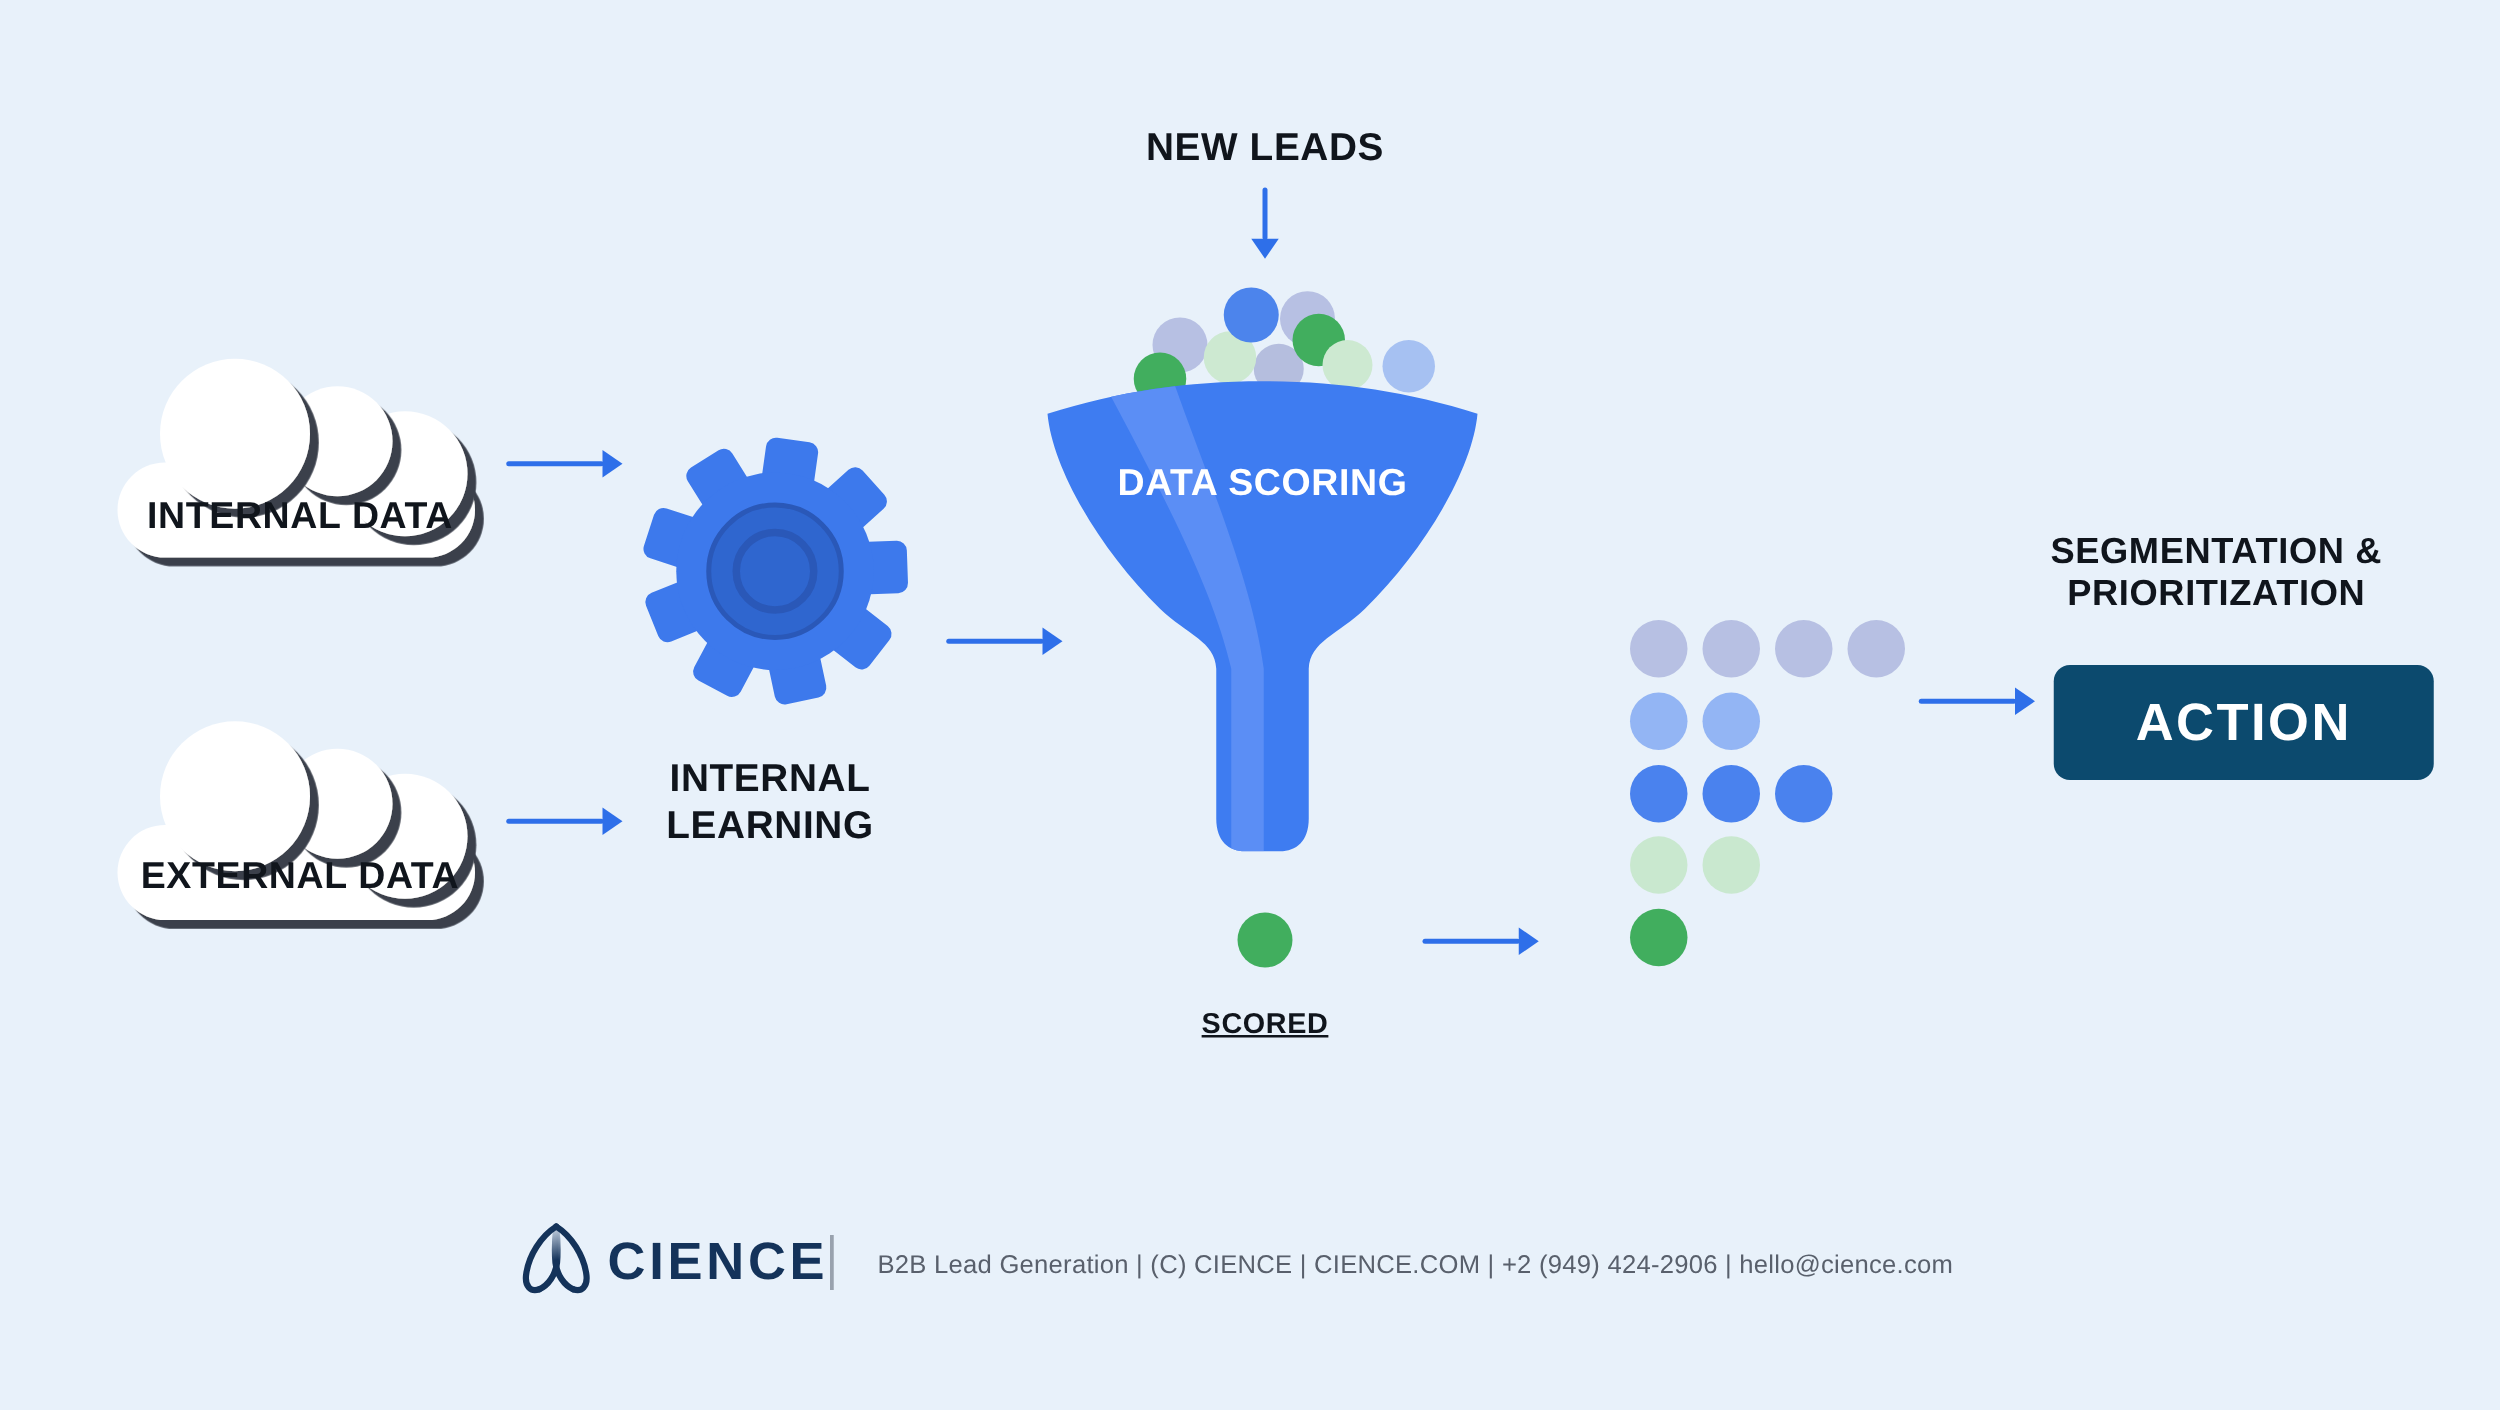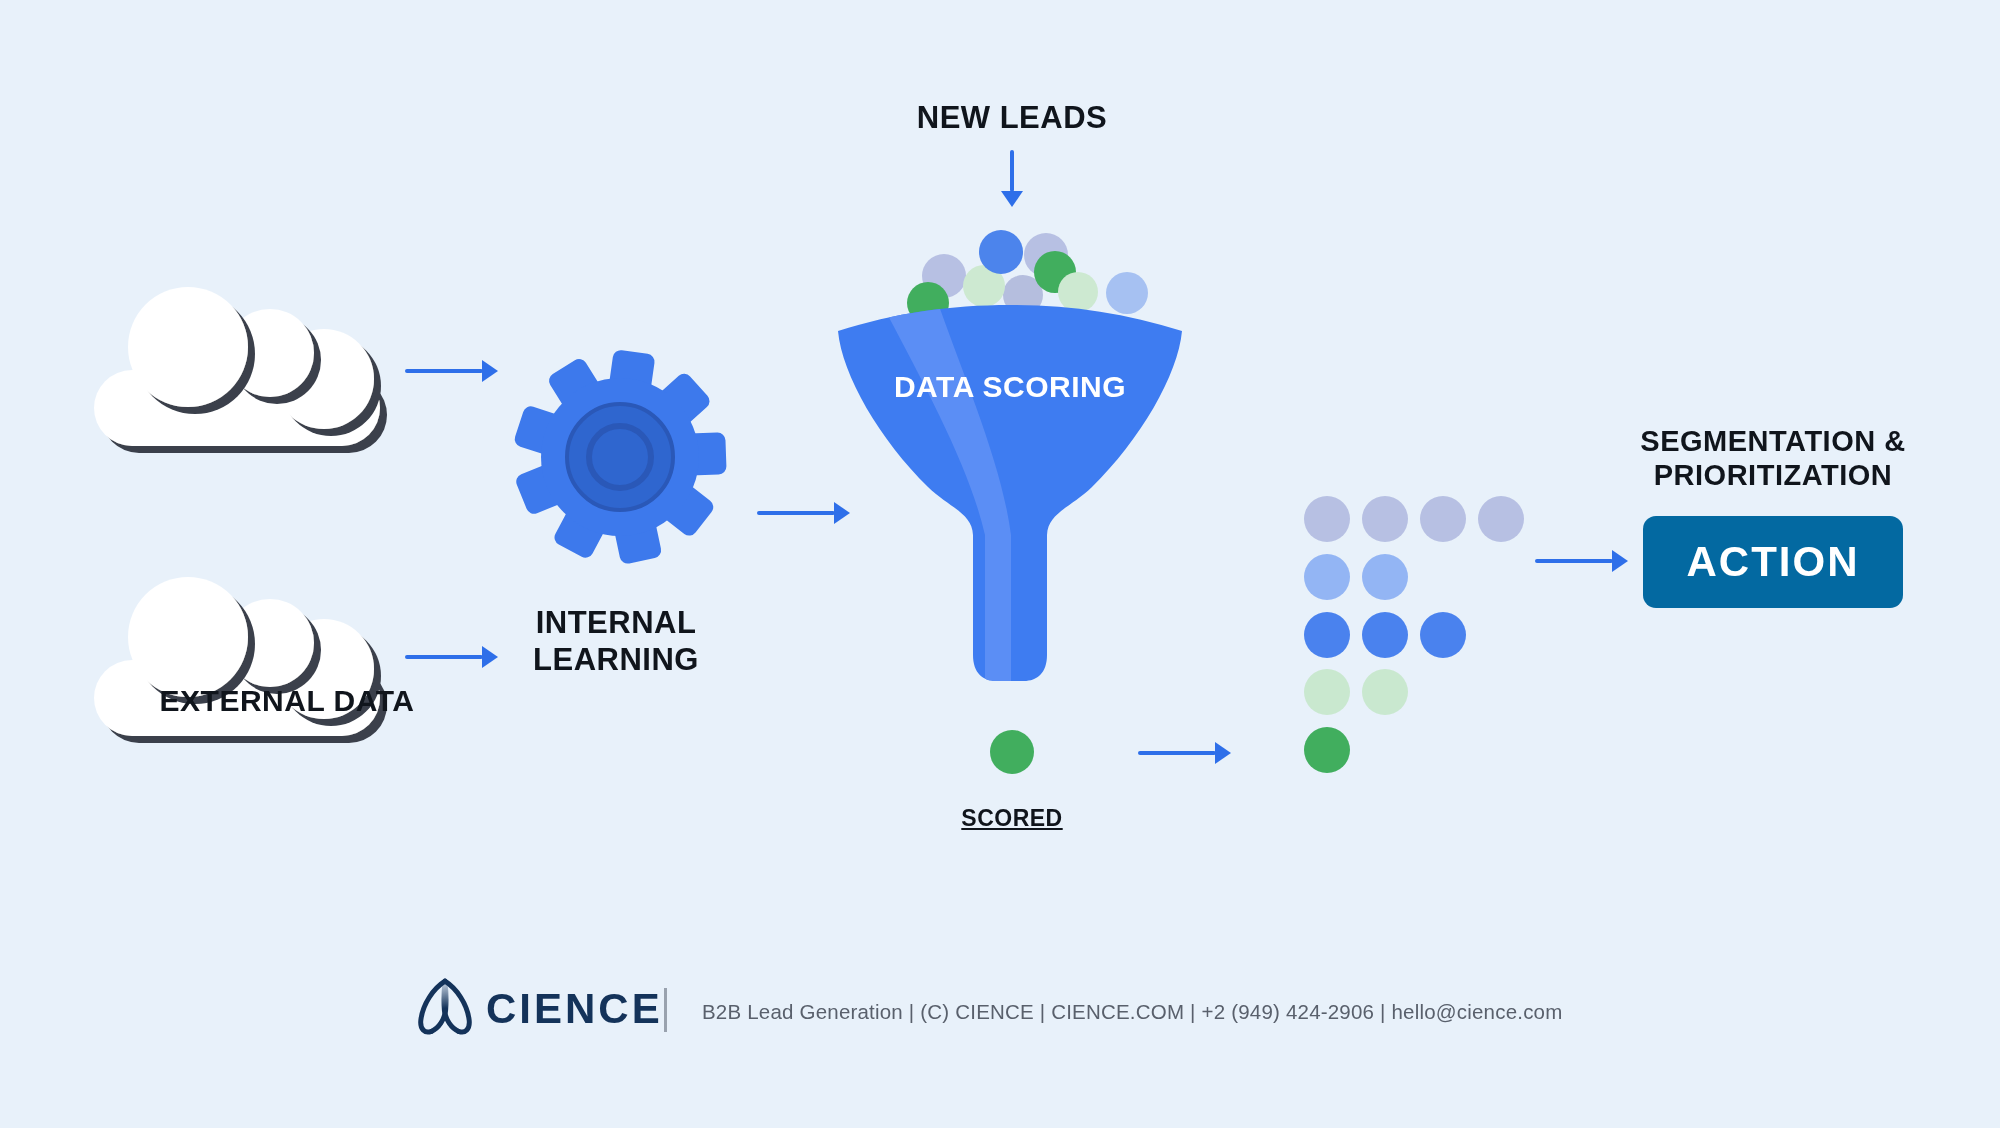--- a/index.html
+++ b/index.html
@@ -49,22 +49,22 @@
   .lead-scoring-label {
     position:absolute; left:860px; top:370px; width:300px;
     text-align:center; color:#ffffff; font-weight:bold; font-size:30px;
     letter-spacing:0.5px;
   }
   .ml-label { left:486px; top:604px; width:260px; font-size:31px; line-height:37px; }
   .new-leads-label { left:862px; top:100px; width:300px; font-size:31px; }
   .scored-label { left:887px; top:800px; width:250px; font-size:23px; line-height:37px;text-decoration:underline; }
   .seg-label { left:1618px; top:424px; width:310px; font-size:29px; line-height:34px; }
   .action-button {
-    position:absolute; left:1643px; top:516px; width:260px; height:92px;
-    background:#0369a1; border-radius:13px;
+    position:absolute; left:1643px; top:532px; width:304px; height:92px;
+    background:#0c4a6e; border-radius:13px;
     display:flex; align-items:center; justify-content:center;
     color:#ffffff; font-weight:bold; font-size:42px; letter-spacing:2px;
   }
   .ball {
     position:absolute; border-radius:50%;
   }
   #scored-ball {
     left:990px; top:730px; width:44px; height:44px; background:#41ae5e;
   }
   #dot-grid { position:absolute; left:1304px; top:496px; width:260px; height:290px; }
@@ -95,33 +95,34 @@
     <defs>
       <filter id="cs1" x="-30%" y="-30%" width="160%" height="160%">
         <feDropShadow dx="7" dy="7" stdDeviation="0" flood-color="#3a3f4c"></feDropShadow>
       </filter>
     </defs>
     <rect x="6" y="95" width="286" height="76" rx="38" fill="#ffffff" filter="url(#cs1)"></rect>
     <circle cx="236" cy="104" r="50" fill="#ffffff" filter="url(#cs1)"></circle>
     <circle cx="182" cy="78" r="44" fill="#ffffff" filter="url(#cs1)"></circle>
     <circle cx="100" cy="72" r="60" fill="#ffffff" filter="url(#cs1)"></circle>
   </svg>
+  <div class="label cloud-label" style="left:95px; top:396px; width:290px;">INTERNAL DATA</div>
 
   <svg class="abs" style="left:88px; top:565px;" width="300" height="185" viewBox="0 0 300 185">
     <defs>
       <filter id="cs2" x="-30%" y="-30%" width="160%" height="160%">
         <feDropShadow dx="7" dy="7" stdDeviation="0" flood-color="#3a3f4c"></feDropShadow>
       </filter>
     </defs>
     <rect x="6" y="95" width="286" height="76" rx="38" fill="#ffffff" filter="url(#cs2)"></rect>
     <circle cx="236" cy="104" r="50" fill="#ffffff" filter="url(#cs2)"></circle>
     <circle cx="182" cy="78" r="44" fill="#ffffff" filter="url(#cs2)"></circle>
     <circle cx="100" cy="72" r="60" fill="#ffffff" filter="url(#cs2)"></circle>
   </svg>
-  <div class="label cloud-label" style="left:95px; top:684px; width:290px;padding-left:47px;">EXTERNAL DATA</div>
+  <div class="label cloud-label" style="left:95px; top:684px; width:290px;">EXTERNAL DATA</div>
 
   <div class="arrow-h" style="left:405px; top:369px; width:78px;"></div>
   <div class="arrow-h" style="left:405px; top:655px; width:78px;"></div>
 
   <svg class="abs" style="left:505px; top:345px;" width="230" height="230" viewBox="0 0 230 230">
     <g id="gear-root" transform="translate(115,112)">
       <g id="gear-teeth" fill="#3d79ec">
           <rect x="-21" y="-106" width="42" height="44" rx="8" transform="rotate(8)"></rect>
           <rect x="-21" y="-106" width="42" height="44" rx="8" transform="rotate(48)"></rect>
           <rect x="-21" y="-106" width="42" height="44" rx="8" transform="rotate(88)"></rect>

